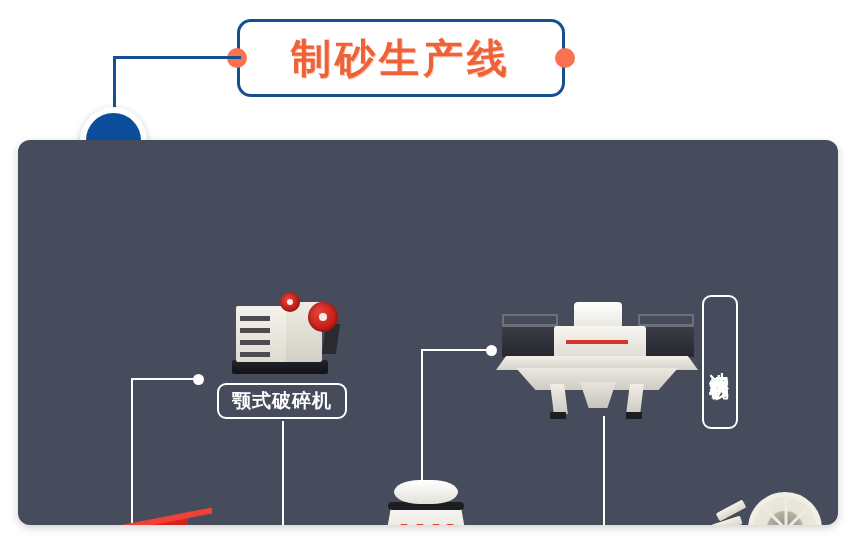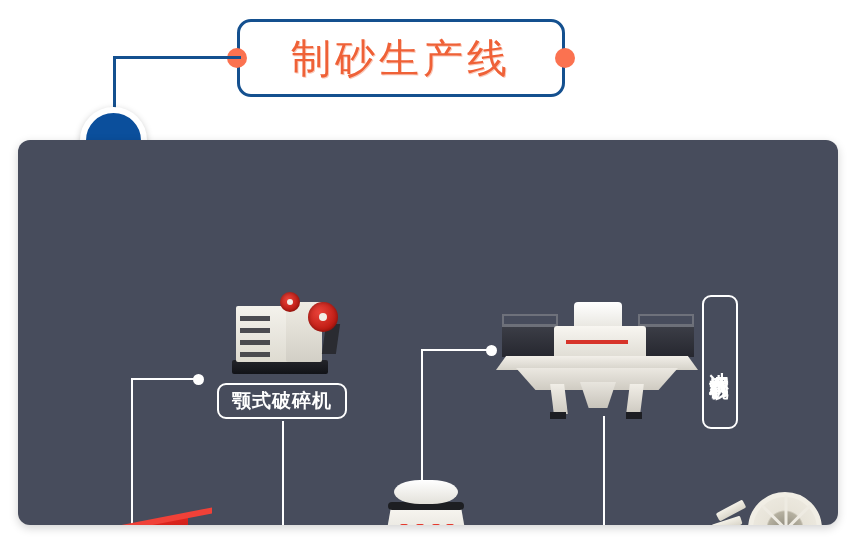--- a/index.html
+++ b/index.html
@@ -13,21 +13,21 @@
   .stage{position:absolute;left:0;top:0;width:855px;height:540px;}
 
   
   .title-box{
     position:absolute;left:237px;top:19px;width:328px;height:78px;
     border:3px solid #14508f;border-radius:14px;background:#ffffff;
     box-sizing:border-box;
     display:flex;align-items:center;justify-content:center;
   }
   .title-text{
-    font-size:40px;font-weight:normal;color:#ef6137;
+    font-size:40px;font-weight:bold;color:#ef6137;
     letter-spacing:4px;line-height:1;
     font-family:"DejaVu Sans","Liberation Sans",sans-serif;
     text-shadow:1px 1px 0 rgba(239,97,55,.35);
   }
   .dot-orange{
     position:absolute;width:20px;height:20px;border-radius:50%;
     background:#fb7250;
   }
   .dot-orange.left{left:227px;top:48px;}
   .dot-orange.right{left:555px;top:48px;}

